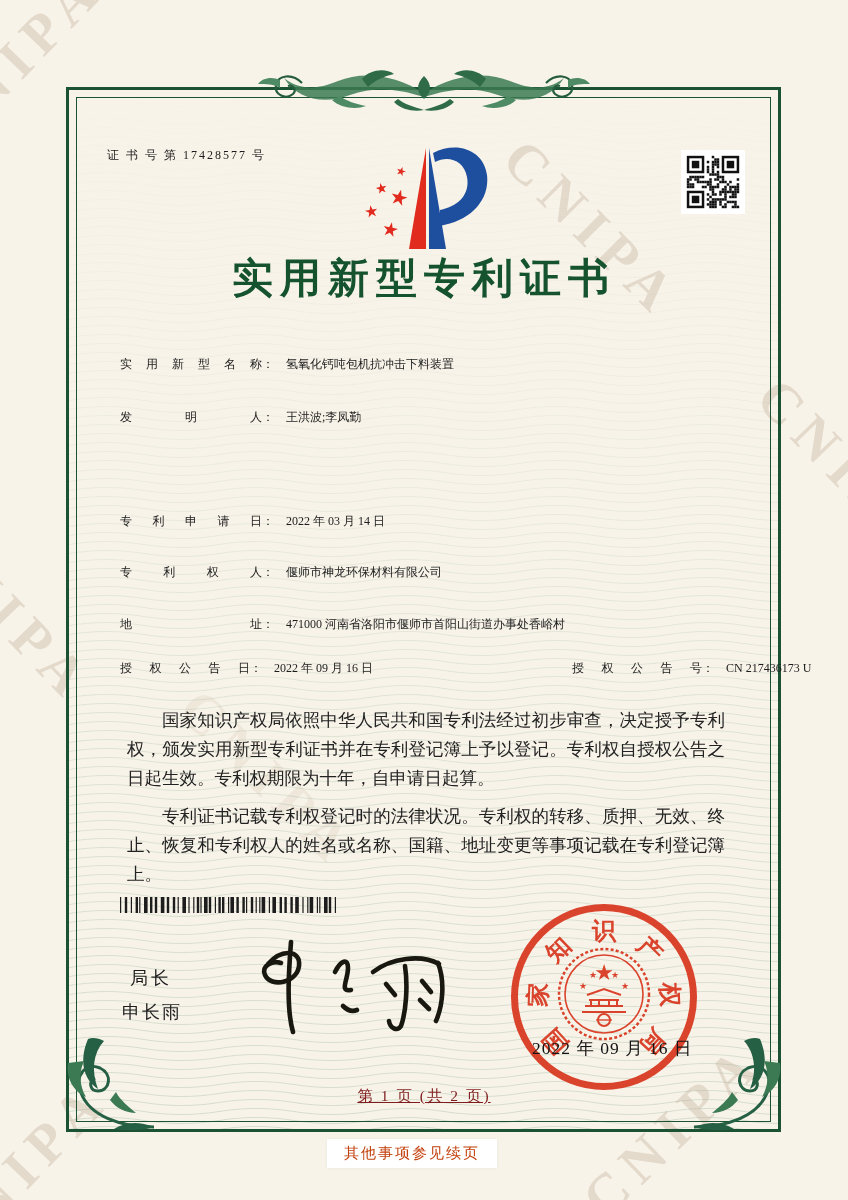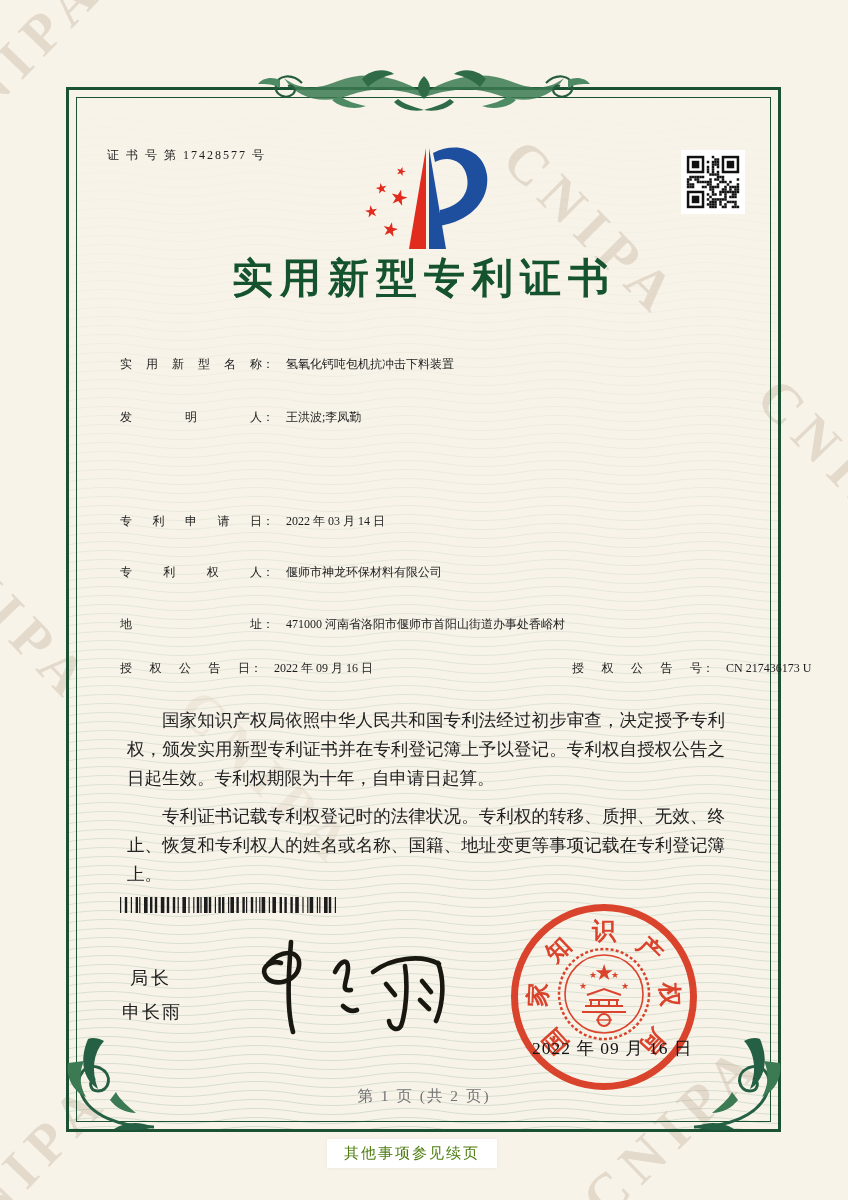--- a/index.html
+++ b/index.html
@@ -54,24 +54,24 @@
   .signature{position:absolute;left:238px;top:936px;}
   
   .seal{position:absolute;left:511px;top:904px;width:186px;height:186px;opacity:.93;}
   .seal-ring{position:absolute;left:0;top:0;width:172px;height:172px;border:7px solid #d8371f;border-radius:50%;}
   .seal-char{
     position:absolute;left:50%;top:50%;width:26px;margin-left:-13px;margin-top:-13px;
     font-size:24px;font-weight:700;color:#d8371f;text-align:center;line-height:26px;
   }
   .seal-emblem{position:absolute;left:43px;top:40px;}
   .seal-date{position:absolute;left:532px;top:1036px;font-size:17.5px;color:#141414;letter-spacing:1px;z-index:5;white-space:nowrap;}
-  .footer-page{position:absolute;left:66px;top:1086px;width:716px;text-align:center;font-size:15.5px;letter-spacing:2px;color:#737373;}
+  .footer-page{position:absolute;left:66px;top:1086px;width:716px;text-align:center;font-size:15.5px;letter-spacing:2px;color:#7f1d1d;text-decoration:underline;}
   .footer-note{
     position:absolute;left:327px;top:1139px;width:170px;padding:5px 0;
-    background:#ffffff;text-align:center;font-size:15px;letter-spacing:2px;color:#4d7c0f;
+    background:#ffffff;text-align:center;font-size:15px;letter-spacing:2px;color:#c2410c;
     box-shadow:0 0 4px rgba(0,0,0,.05);
   }
 </style>
 </head>
 <body>
 
 <svg class="guilloche" width="709" height="1041">
   <defs>
     <pattern id="wv" width="150" height="9" patternUnits="userSpaceOnUse">
       <path d="M0,4.5 C 25,0.5 50,0.5 75,4.5 C 100,8.5 125,8.5 150,4.5" fill="none" stroke="#c8d6c2" stroke-width="1"></path>

